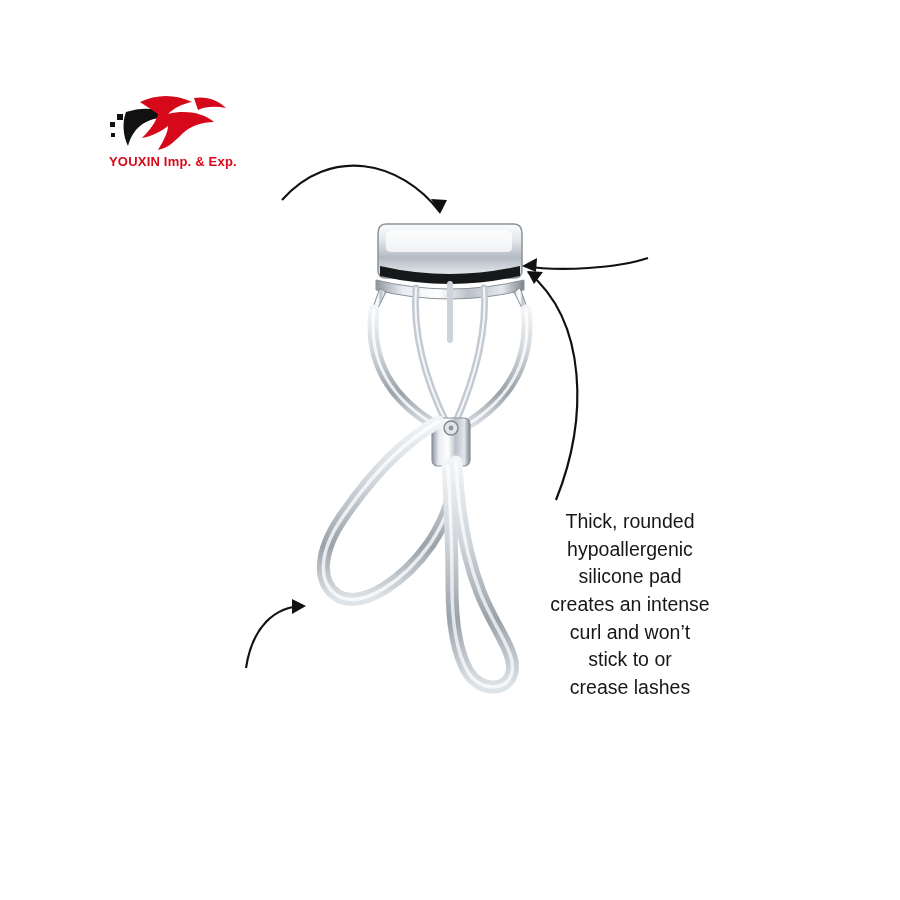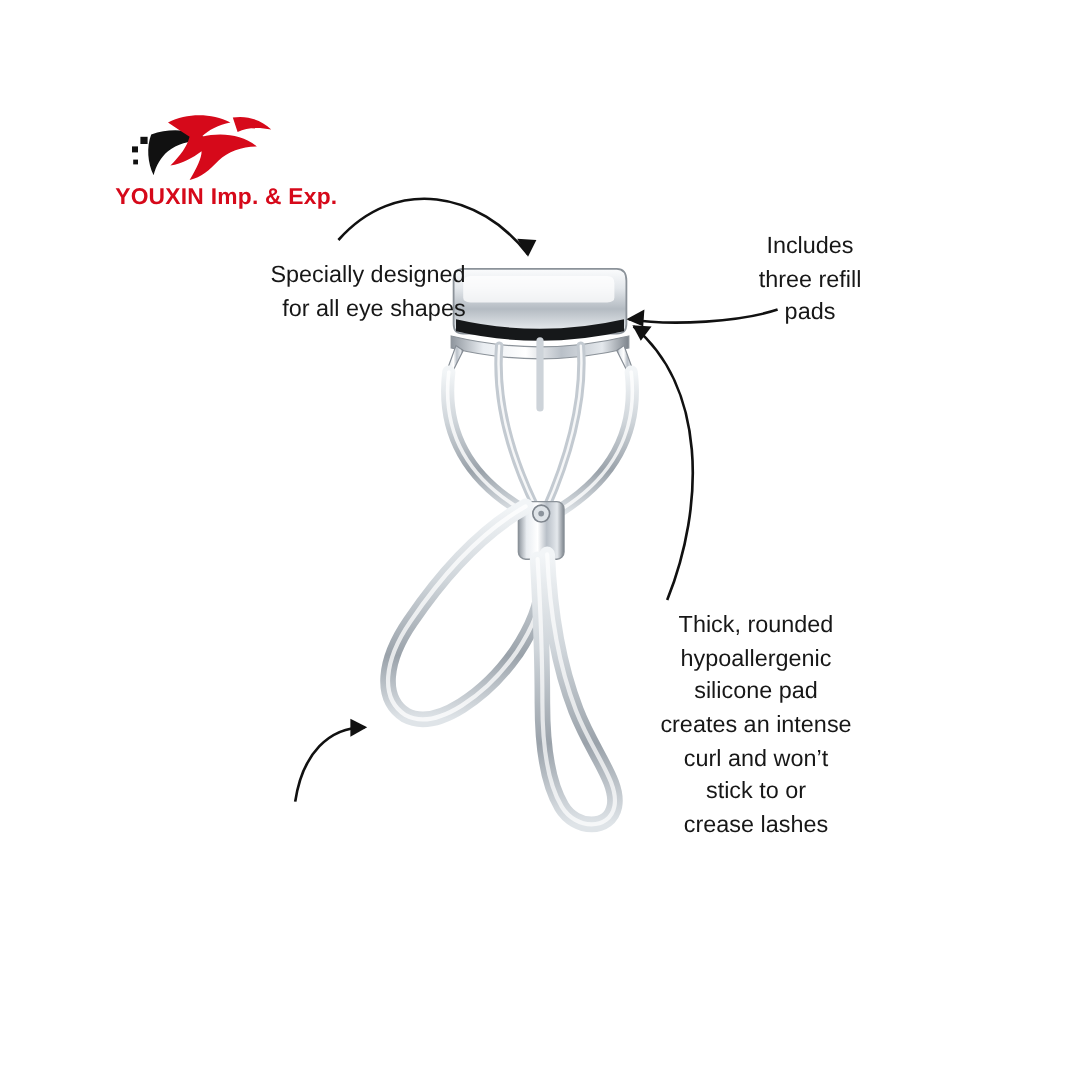--- a/index.html
+++ b/index.html
@@ -27,23 +27,23 @@
   }
   .logo-mark {
     position: absolute;
     left: 14px;
     top: 0;
     width: 120px;
     height: 62px;
   }
   .logo-text {
     position: absolute;
-    left: 0;
+    left: 13px;
     top: 62px;
-    font-size: 19px;
+    font-size: 13px;
     font-weight: bold;
     letter-spacing: 0.2px;
     white-space: nowrap;
   }
   .logo-text .brand { color: #d6091a; }
   .logo-text .sub { color: #d6091a; }
 
   
   .callout {
     position: absolute;
@@ -203,26 +203,21 @@
       <path d="M556 500 C 588 420, 588 322, 528 272" fill="none" stroke="#111" stroke-width="2.2"></path>
       <path d="M527 271 L543 272 L534 284 Z" fill="#111"></path>
     </g>
 
     <g>
       <path d="M246 668 C 252 628, 274 606, 304 606" fill="none" stroke="#111" stroke-width="2.2"></path>
       <path d="M306 606 L292 614 L292 599 Z" fill="#111"></path>
     </g>
   </svg>
 
-  <div class="callout c-right" id="callout-eye-shapes">Specially designed
-for all eye shapes</div>
-
-  <div class="callout c-center" id="callout-refill-pads">Includes
-three refill
-pads</div>
+
 
   <div class="callout c-center" id="callout-silicone-pad">Thick, rounded
 hypoallergenic
 silicone pad
 creates an intense
 curl and won’t
 stick to or
 crease lashes</div>
 
 

